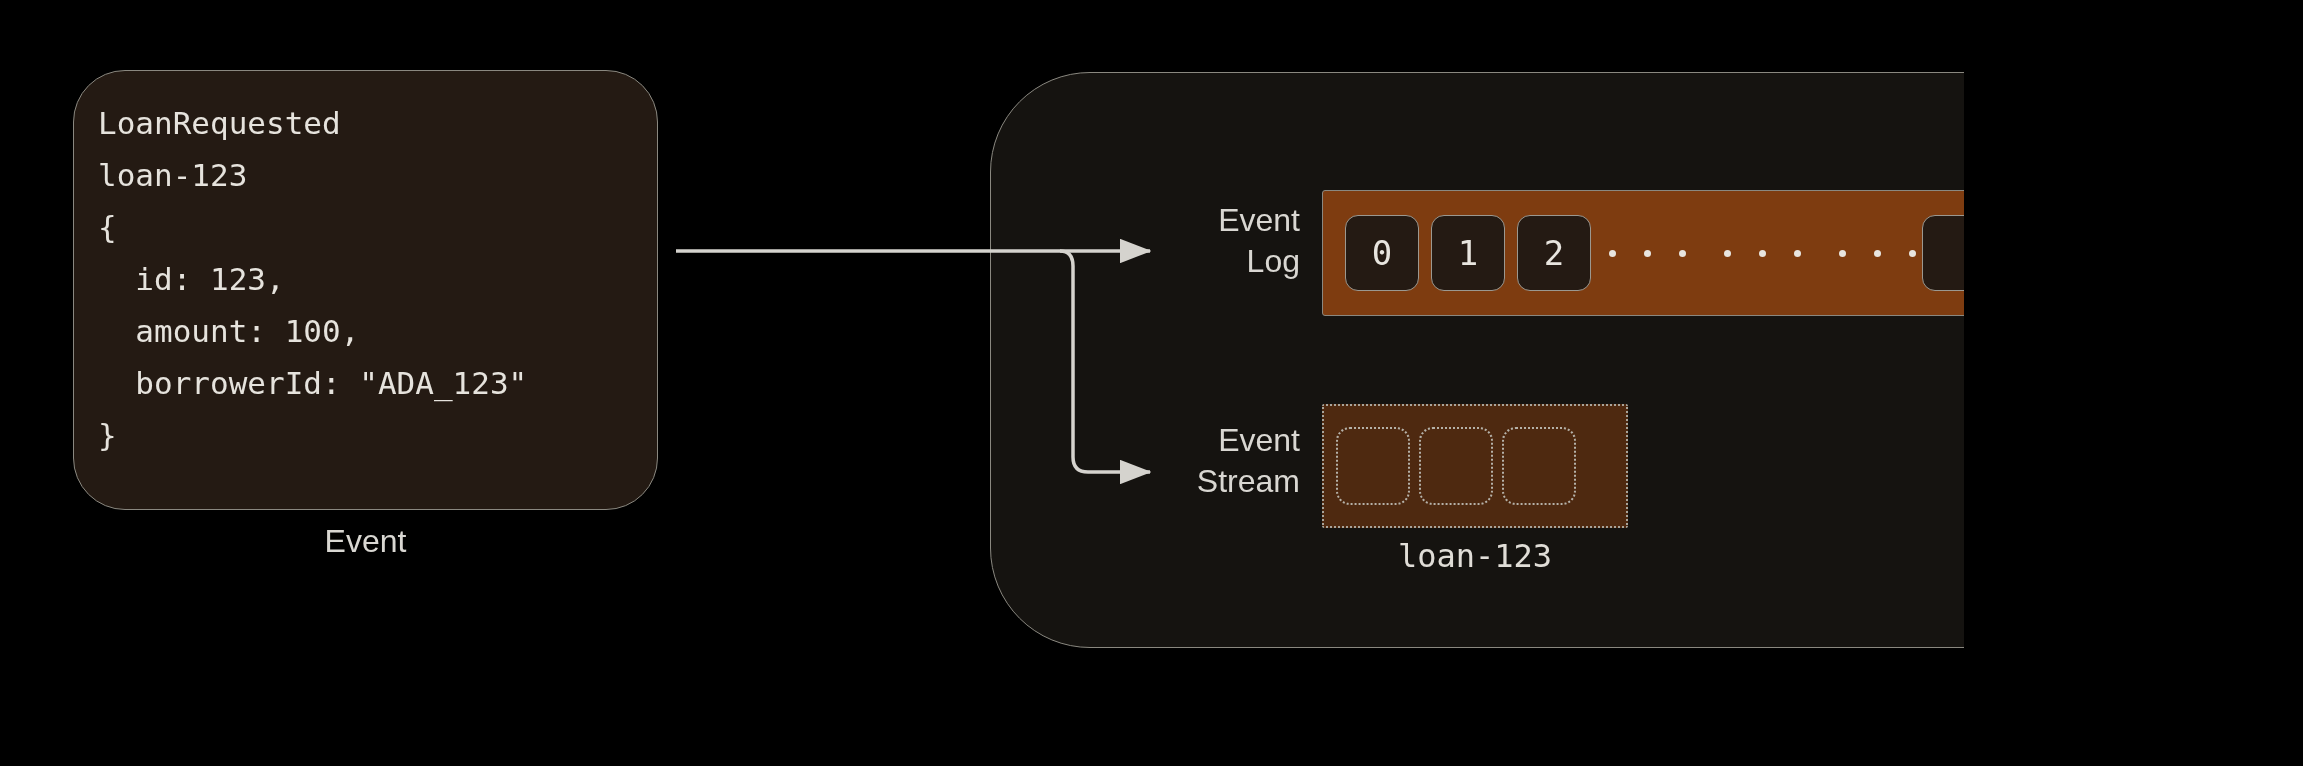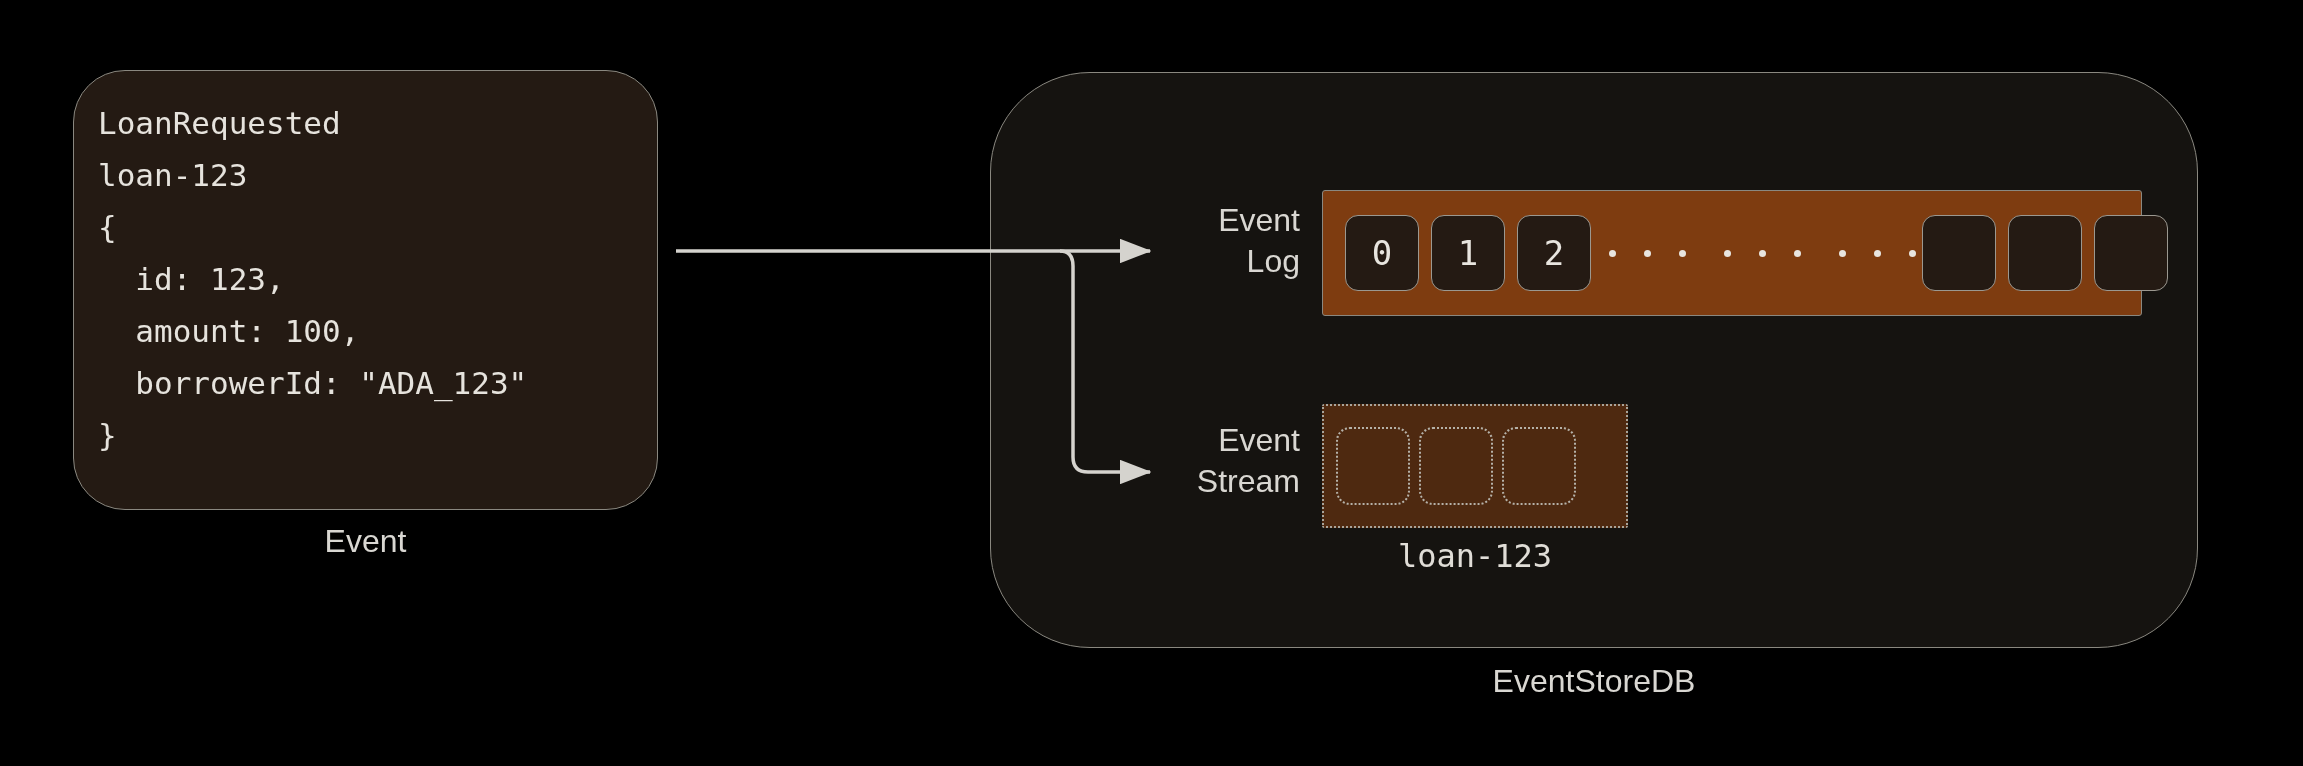--- a/index.html
+++ b/index.html
@@ -6,21 +6,21 @@
     margin: 0;
     padding: 0;
     background: #000000;
   }
   body {
     font-family: "Liberation Sans", sans-serif;
     -webkit-font-smoothing: antialiased;
   }
   #stage {
     position: relative;
-    width: 2303px;
+    width: 1964px;
     height: 766px;
     background: #000000;
     overflow: hidden;
   }
 
   
   #event-card {
     position: absolute;
     left: 73px;
     top: 70px;
@@ -246,21 +246,20 @@
   <div class="row-label" id="event-stream-label">Event
 Stream</div>
 
   <div id="event-stream-box">
     <div class="stream-cell"></div>
     <div class="stream-cell"></div>
     <div class="stream-cell"></div>
   </div>
   <div id="event-stream-caption">loan-123</div>
 
-  <div id="eventstore-caption">EventStoreDB</div>
 
   <svg id="connector-svg" viewBox="0 0 2303 766" width="2303" height="766">
     <defs>
       <marker id="arrowhead" markerWidth="9" markerHeight="7" refX="8.6" refY="3.5" orient="auto" markerUnits="strokeWidth">
         <path d="M0,0 L9,3.5 L0,7 Z" fill="#d5d3ce"></path>
       </marker>
     </defs>
 
     <path d="M676,251 L1150,251" fill="none" stroke="#d5d3ce" stroke-width="3.5" marker-end="url(#arrowhead)"></path>
 

